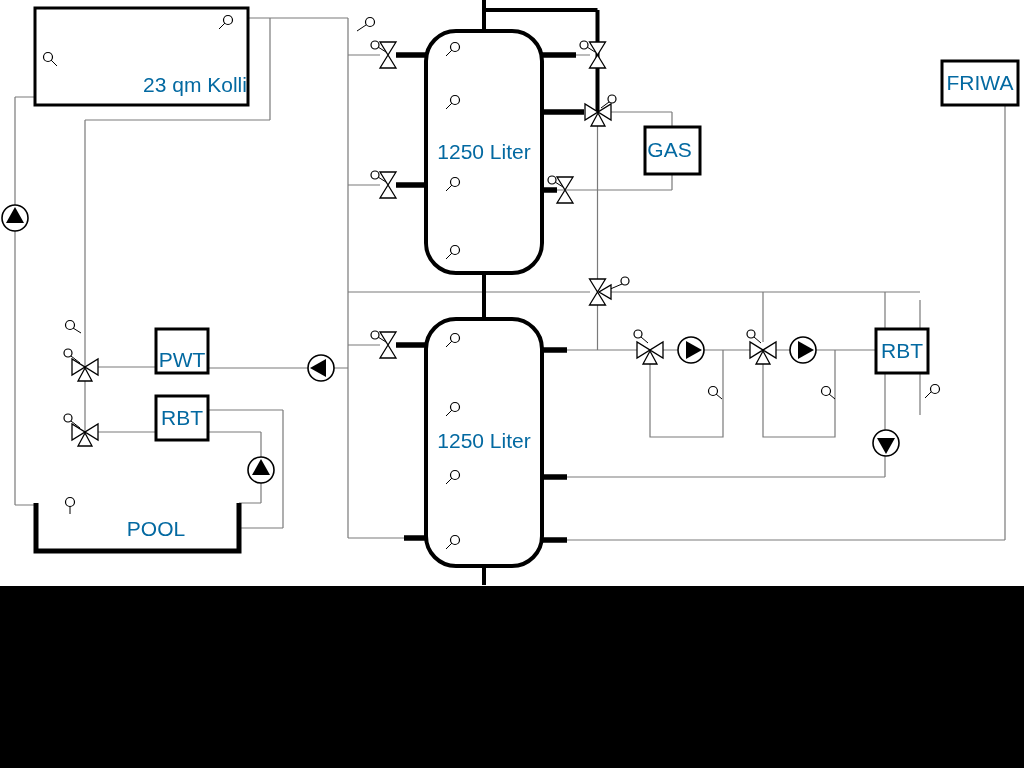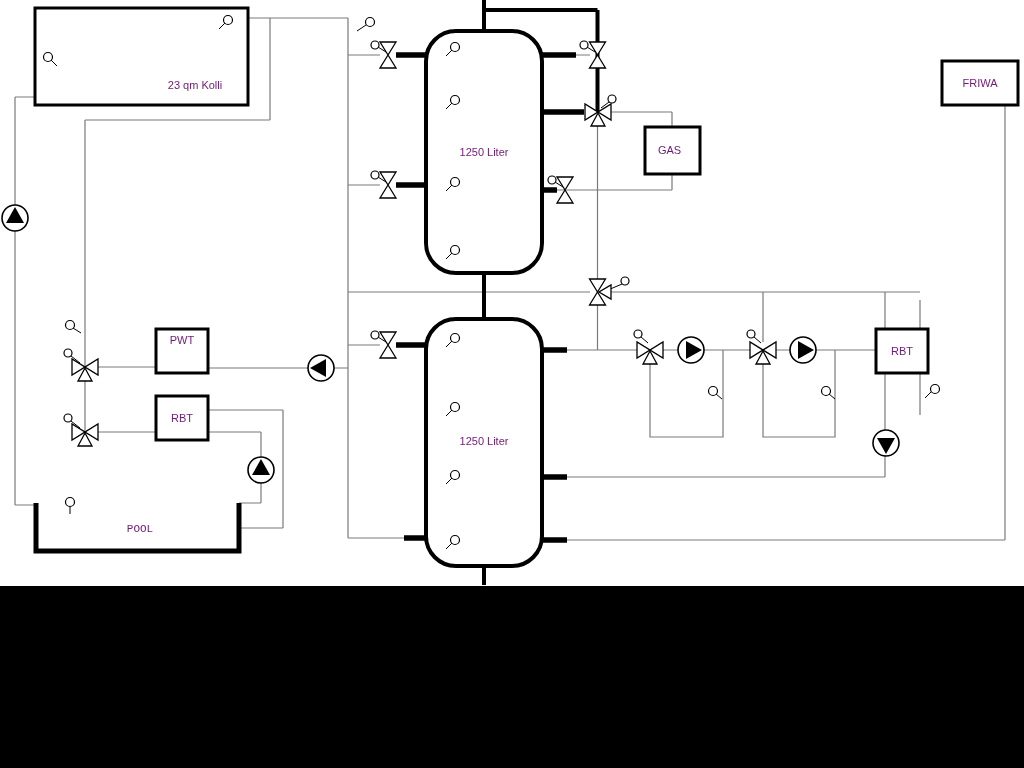--- a/index.html
+++ b/index.html
@@ -1,19 +1,19 @@
 <!DOCTYPE html>
 <html><head>
 <meta charset="utf-8">
 <style>
   html,body{margin:0;padding:0;background:#000;}
   .stage{position:relative;width:1024px;height:768px;background:#000;overflow:hidden;}
   .canvas{position:absolute;left:0;top:0;width:1024px;height:586px;background:#fff;}
   .canvas svg{position:absolute;left:0;top:0;}
-  .lbl{position:absolute;font-family:"Liberation Sans",sans-serif;font-size:11px;color:#701a75;
+  .lbl{position:absolute;font-family:"Liberation Sans",sans-serif;font-size:21px;color:#0369a1;
        text-align:center;line-height:16px;white-space:nowrap;}
   .bold{font-weight:400;}
   .footer{position:absolute;left:0;top:586px;width:1024px;height:182px;background:#000;}
   .vv{fill:#fff;stroke:#000;stroke-width:1.3;}
   .tri{fill:#fff;stroke:#000;stroke-width:1.3;}
   .sc{fill:#fff;stroke:#000;stroke-width:1.2;}
   .st{stroke:#000;stroke-width:1;fill:none;}
   .pc{fill:#fff;stroke:#000;stroke-width:1.6;}
 </style>
 </head>
@@ -213,22 +213,22 @@
         </g>
       <g>
           <path class="st" d="M931 392 L925 398"></path>
           <circle class="sc" cx="935" cy="389" r="4.5"></circle>
         </g>
     </svg>
 
     <div class="lbl" style="left:135px;top:77px;width:120px;">23 qm Kolli</div>
     <div class="lbl" style="left:426px;top:144px;width:116px;">1250 Liter</div>
     <div class="lbl" style="left:426px;top:433px;width:116px;">1250 Liter</div>
-    <div class="lbl bold" style="left:156px;top:332px;width:52px;">PWT</div>
+    <div class="lbl bold" style="left:156px;top:352px;width:52px;">PWT</div>
     <div class="lbl bold" style="left:156px;top:410px;width:52px;">RBT</div>
     <div class="lbl bold" style="left:645px;top:142px;width:49px;">GAS</div>
     <div class="lbl bold" style="left:942px;top:75px;width:76px;">FRIWA</div>
     <div class="lbl bold" style="left:876px;top:343px;width:52px;">RBT</div>
-    <div class="lbl" style="left:88px;top:521px;width:104px;font-family:Liberation Mono, monospace;">POOL</div>
+    <div class="lbl" style="left:104px;top:521px;width:104px;">POOL</div>
   </div>
 
   <div class="footer"></div>
 </div>
 
 </body></html>

